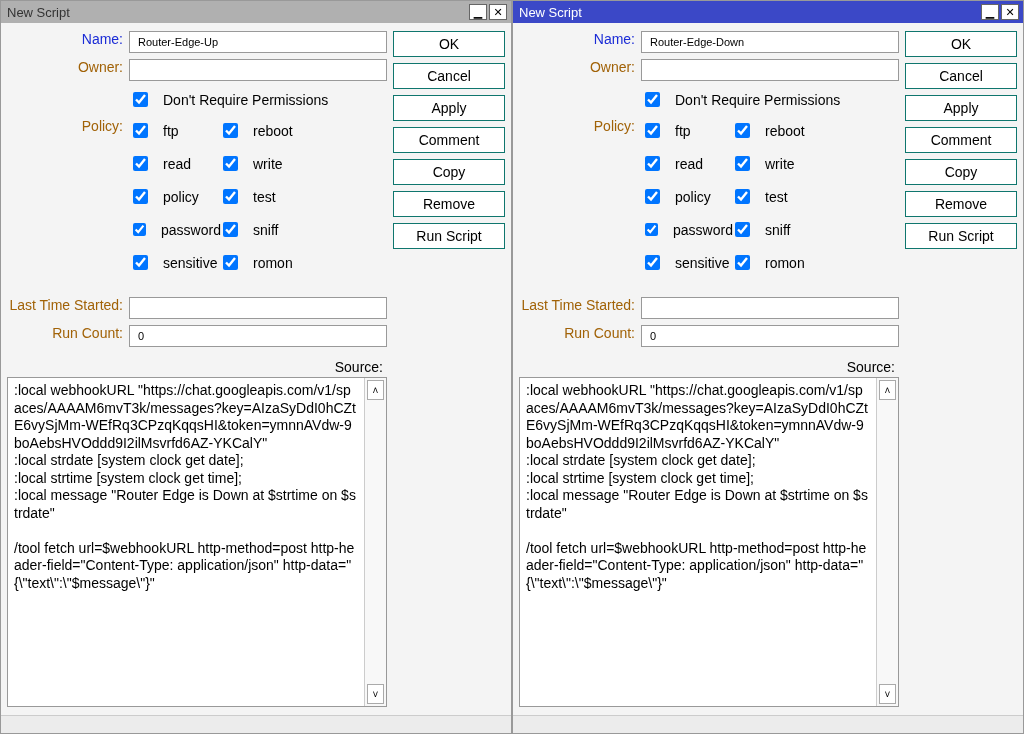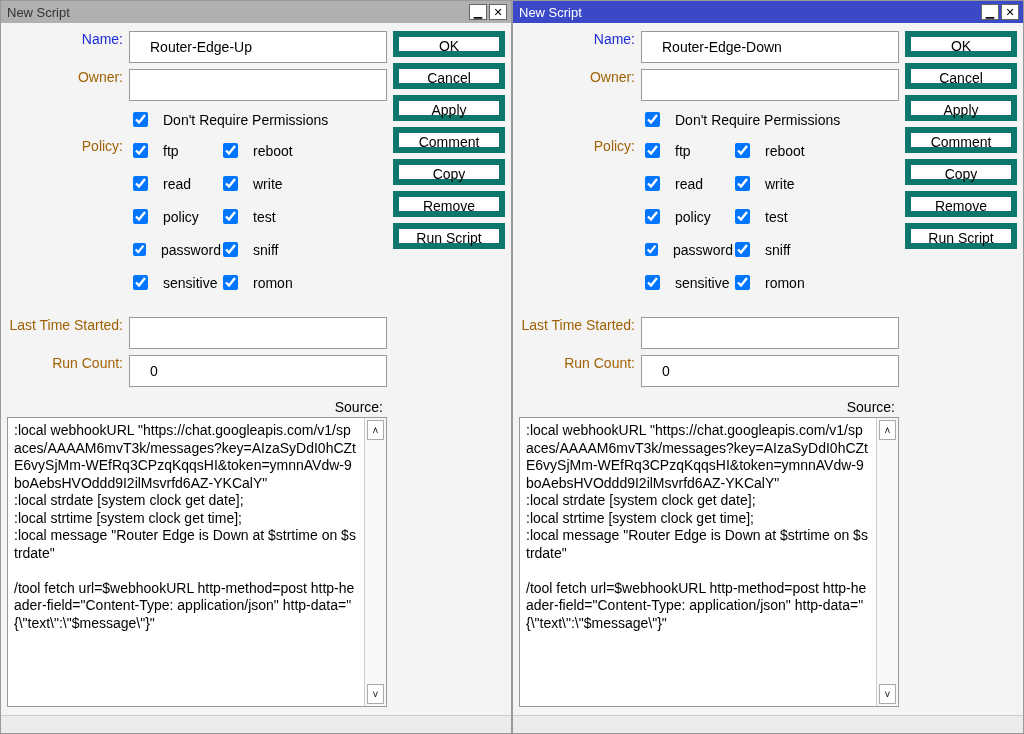--- a/index.html
+++ b/index.html
@@ -10,27 +10,27 @@
   .titlebar { height: 22px; display: flex; align-items: center; justify-content: space-between; padding: 0 4px; font-size: 13px; color: #fff; }
   .dialog.inactive .titlebar { background: #b0b0b0; color: #333; }
   .dialog.active .titlebar { background: #3b48c7; }
   .titlebar-text { padding-left: 2px; }
   .titlebar-btns { display: flex; gap: 2px; }
   .tb-btn { width: 18px; height: 16px; border: 1px solid #666; background: #fff; font-size: 11px; line-height: 12px; text-align: center; cursor: pointer; color: #000; display: flex; align-items: center; justify-content: center; }
 
   .body { flex: 1; display: flex; padding: 8px 6px; gap: 6px; overflow: hidden; background: #f4f4f4; }
   .form-area { flex: 1; display: flex; flex-direction: column; }
   .btn-col { width: 112px; display: flex; flex-direction: column; gap: 6px; }
-  .btn { height: 26px; border: 6px solid #0f766e; background: #fff; font-size: 14px; cursor: pointer; }
+  .btn { height: 26px; border: 1px solid #0f766e; background: #fff; font-size: 14px; cursor: pointer; }
 
   .row { display: flex; margin-bottom: 6px; font-size: 14px; }
   .lbl { width: 122px; text-align: right; padding-right: 6px; color: #a16207; }
   .lbl.link { color: #1a2bd6; }
   .field { flex: 1; }
-  .input { width: 100%; height: 32px; border: 1px solid #999; padding: 1px 20px; font-size: 14px; background: #fff; }
+  .input { width: 100%; height: 22px; border: 1px solid #999; padding: 1px 8px; font-size: 11px; background: #fff; }
 
   .chk-line { display: flex; align-items: center; gap: 12px; font-size: 14px; padding: 2px 0; }
   .chk-line input { width: 15px; height: 15px; }
   .chk-grid { display: flex; }
   .chk-col { display: flex; flex-direction: column; gap: 8px; }
   .chk-col.c1 { width: 90px; }
   .chk-col.c2 { width: 90px; }
 
   .top-gap { margin-top: 16px; }
   .src-label { text-align: right; font-size: 14px; margin: 6px 4px 2px 0; }

